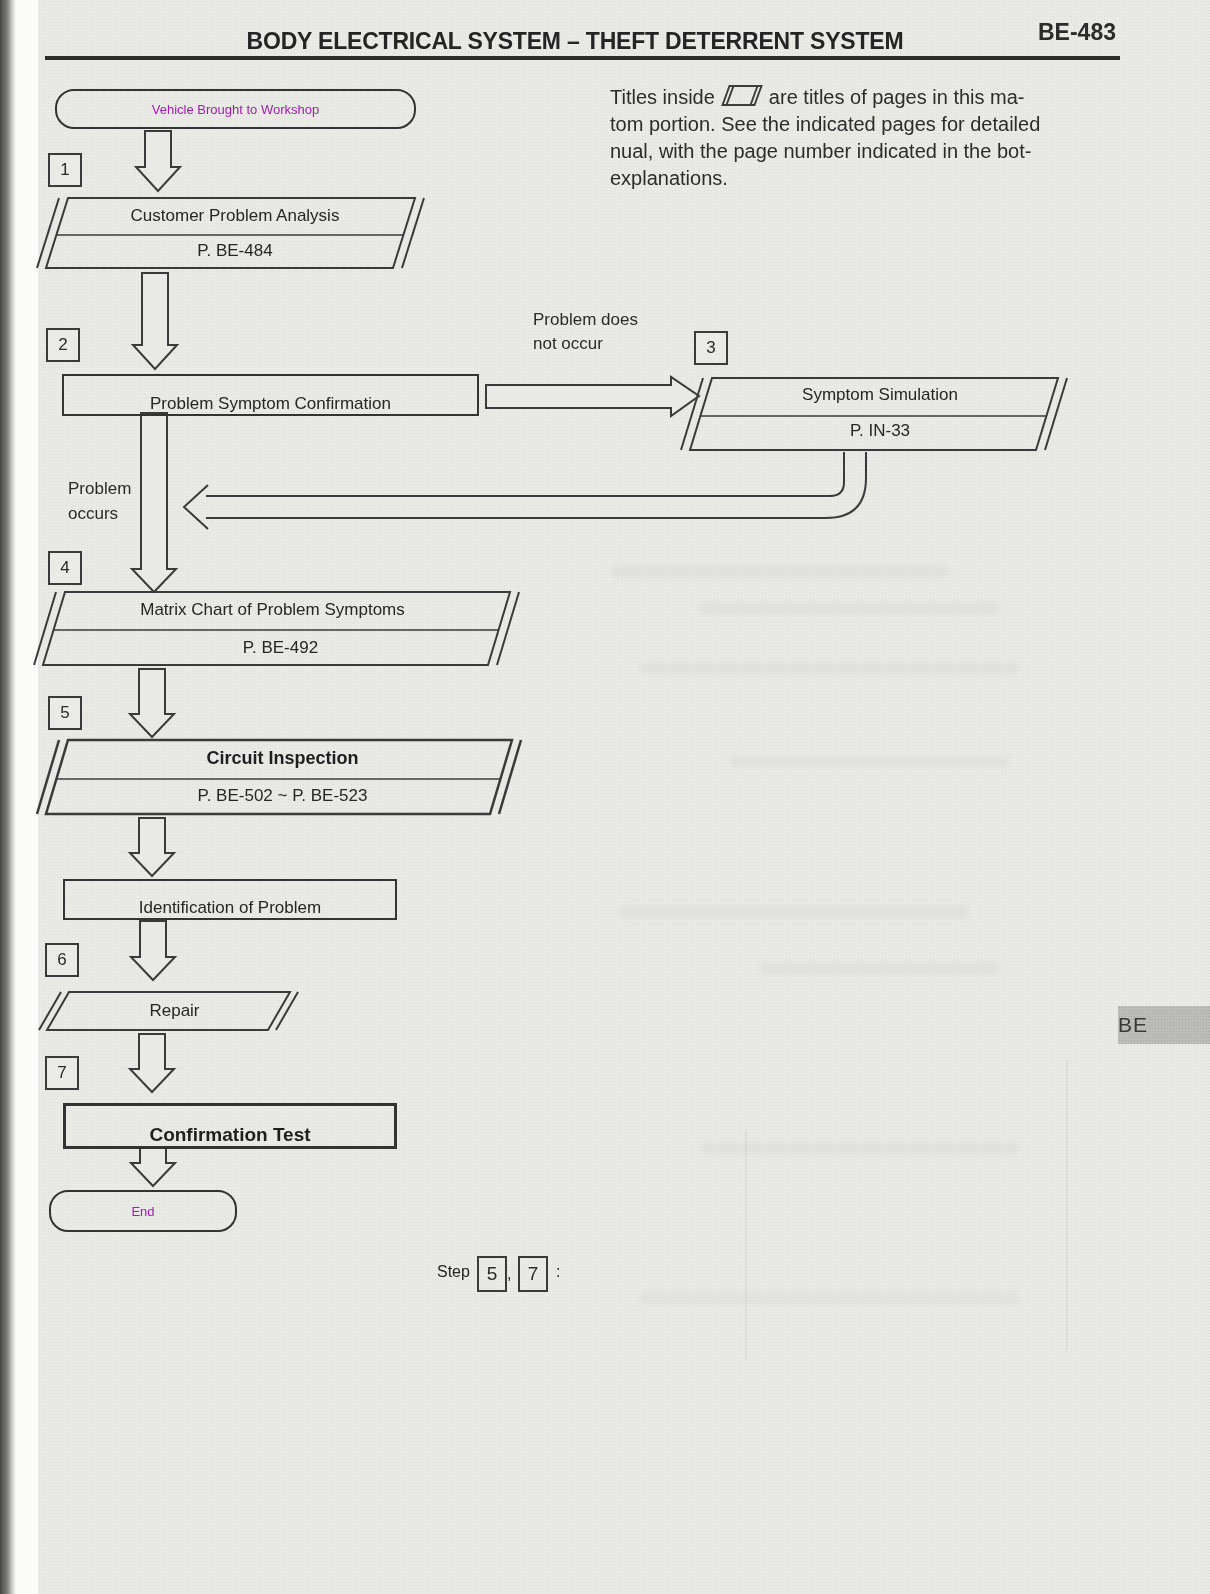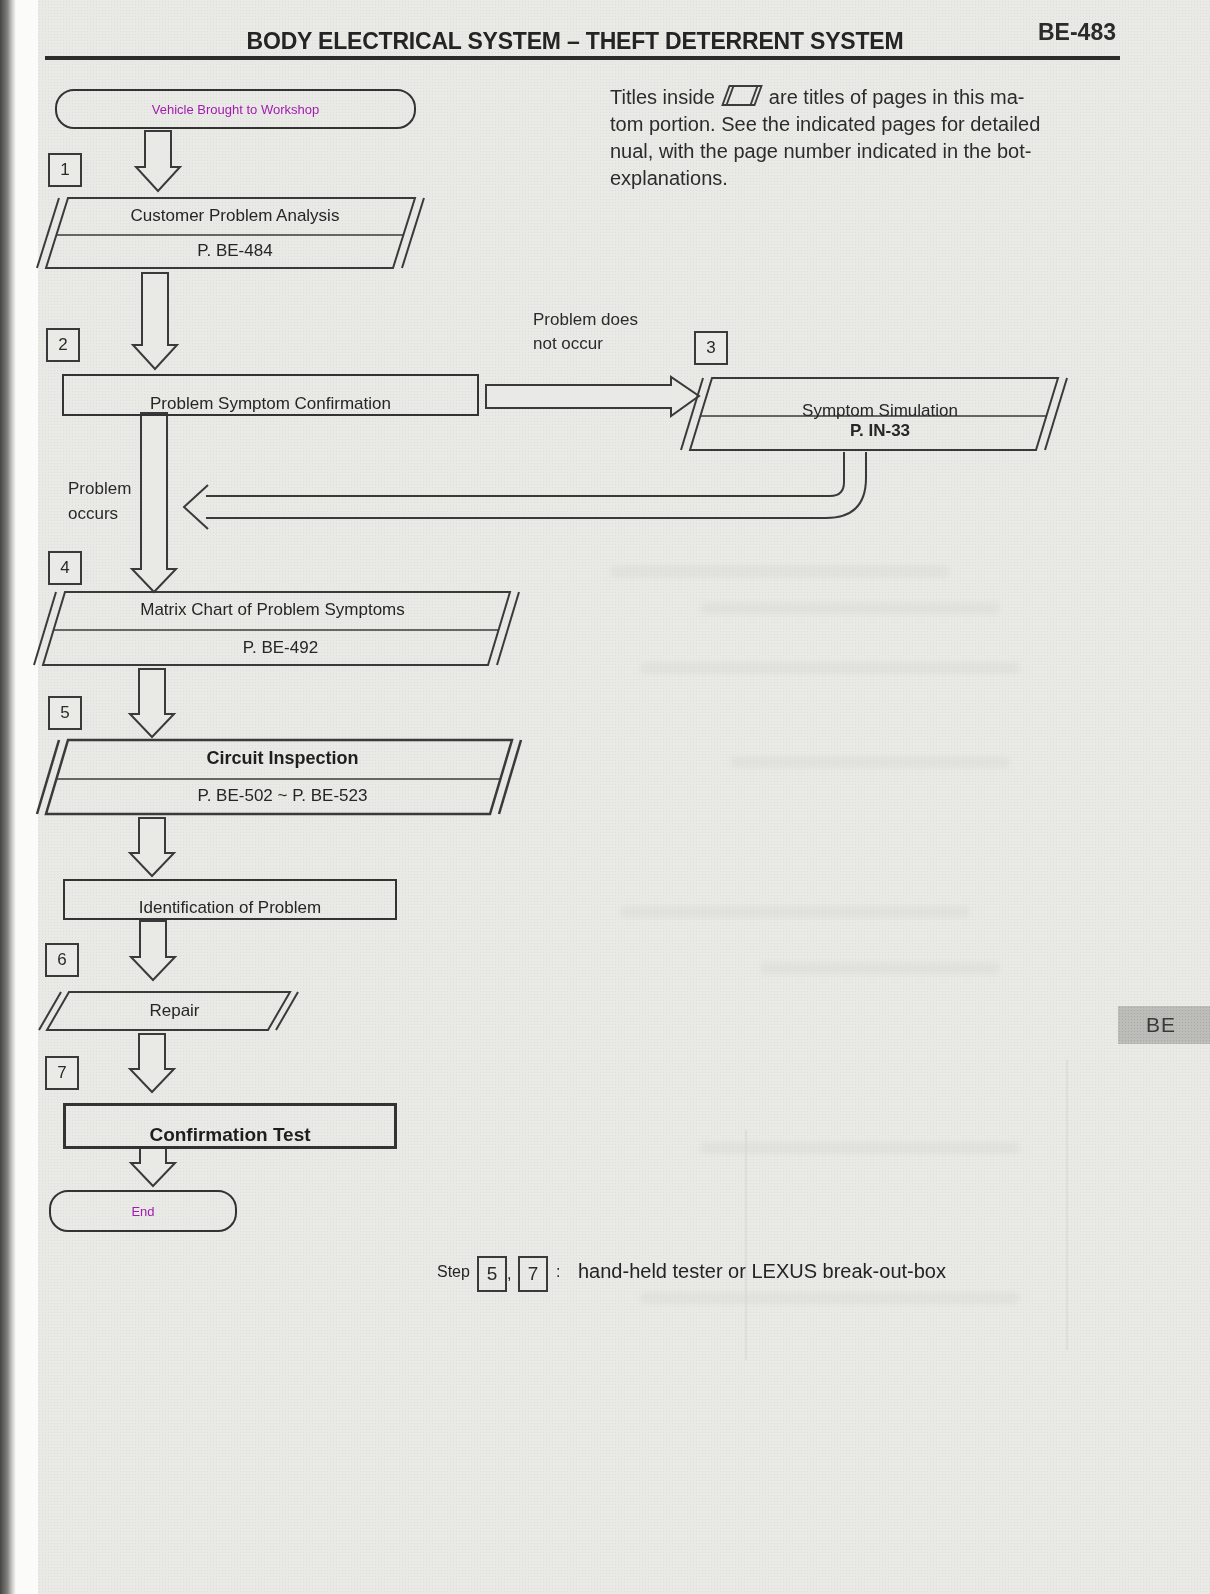--- a/index.html
+++ b/index.html
@@ -74,21 +74,21 @@
     font-size:19px;color:#2a2a2a;background:transparent;
   }
   .footnote-desc{font-size:20px;line-height:27px;color:#242424;}
   
   .side-tab{
     left:1118px;top:1006px;width:92px;height:38px;
     background-color:#bcbcb8;
     background-image:radial-gradient(#a8a8a4 0.7px, transparent 0.8px);
     background-size:3px 3px;
     display:flex;align-items:center;
-    padding-left:28px;box-sizing:border-box;
+    padding-left:0;box-sizing:border-box;
     font-size:21px;color:#3a3a3a;letter-spacing:1px;
   }
   
   .ghost{background:#d9d9d5;border-radius:6px;filter:blur(2px);opacity:0.45;}
   .ghost-line{background:#d3d3cf;opacity:0.5;}
   svg{position:absolute;left:0;top:0;}
 </style>
 </head>
 <body>
 
@@ -192,22 +192,22 @@
 <div class="abs step-badge" style="left:45px;top:943px;">
     <span>6</span>
   </div>
 <div class="abs step-badge" style="left:45px;top:1056px;">
     <span>7</span>
   </div>
 
 <div class="abs shape-label" style="left:70px;top:206px;width:330px;">Customer Problem Analysis</div>
 <div class="abs shape-label" style="left:70px;top:241px;width:330px;">P. BE-484</div>
 
-<div class="abs shape-label" style="left:715px;top:385px;width:330px;margin-top:16px;">Symptom Simulation</div>
-<div class="abs shape-label" style="left:715px;top:421px;width:330px;font-weight:bold;">P. IN-33</div>
+<div class="abs shape-label" style="left:715px;top:385px;width:330px;">Symptom Simulation</div>
+<div class="abs shape-label" style="left:715px;top:421px;width:330px;">P. IN-33</div>
 
 <div class="abs shape-label" style="left:60px;top:600px;width:425px;">Matrix Chart of Problem Symptoms</div>
 <div class="abs shape-label" style="left:68px;top:638px;width:425px;">P. BE-492</div>
 
 <div class="abs shape-label bold" style="left:70px;top:748px;width:425px;">Circuit Inspection</div>
 <div class="abs shape-label" style="left:70px;top:786px;width:425px;">P. BE-502 ~ P. BE-523</div>
 
 <div class="abs shape-label" style="left:72px;top:1001px;width:205px;">Repair</div>
 
 <div class="abs rect-node" style="left:62px;top:374px;width:413px;height:38px;">
@@ -235,19 +235,18 @@
   <div class="abs footnote-text" style="left:437px;top:1263px;">Step</div>
   <div class="abs mini-badge" style="left:477px;top:1256px;">
       <span>5</span>
     </div>
   <div class="abs footnote-text" style="left:507px;top:1265px;">,</div>
   <div class="abs mini-badge" style="left:518px;top:1256px;">
       <span>7</span>
     </div>
   <div class="abs footnote-text" style="left:556px;top:1263px;">:</div>
   <div class="abs footnote-desc" style="left:578px;top:1258px;width:545px;">
-    <span style="display:block;">hand-held tester or LEXUS break-out-box</span>
   </div>
 </div>
 
 <div class="abs side-tab">
   <span>BE</span>
 </div>
 
 </body></html>

